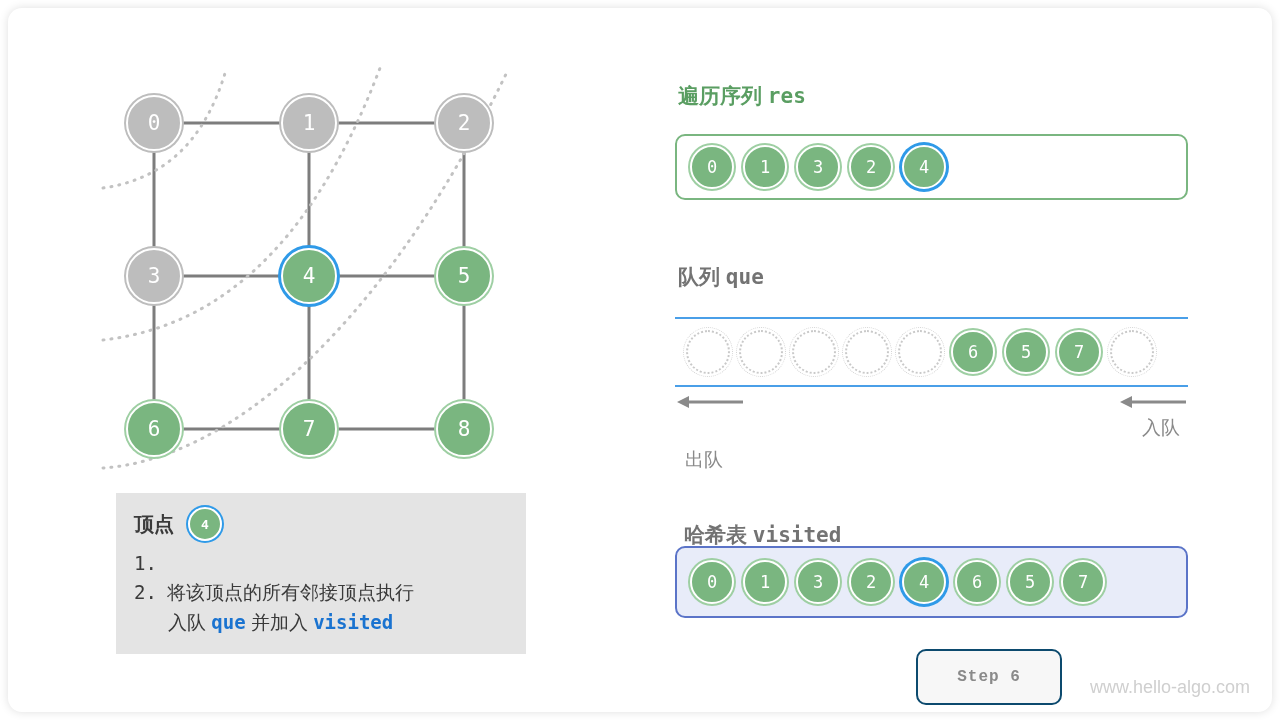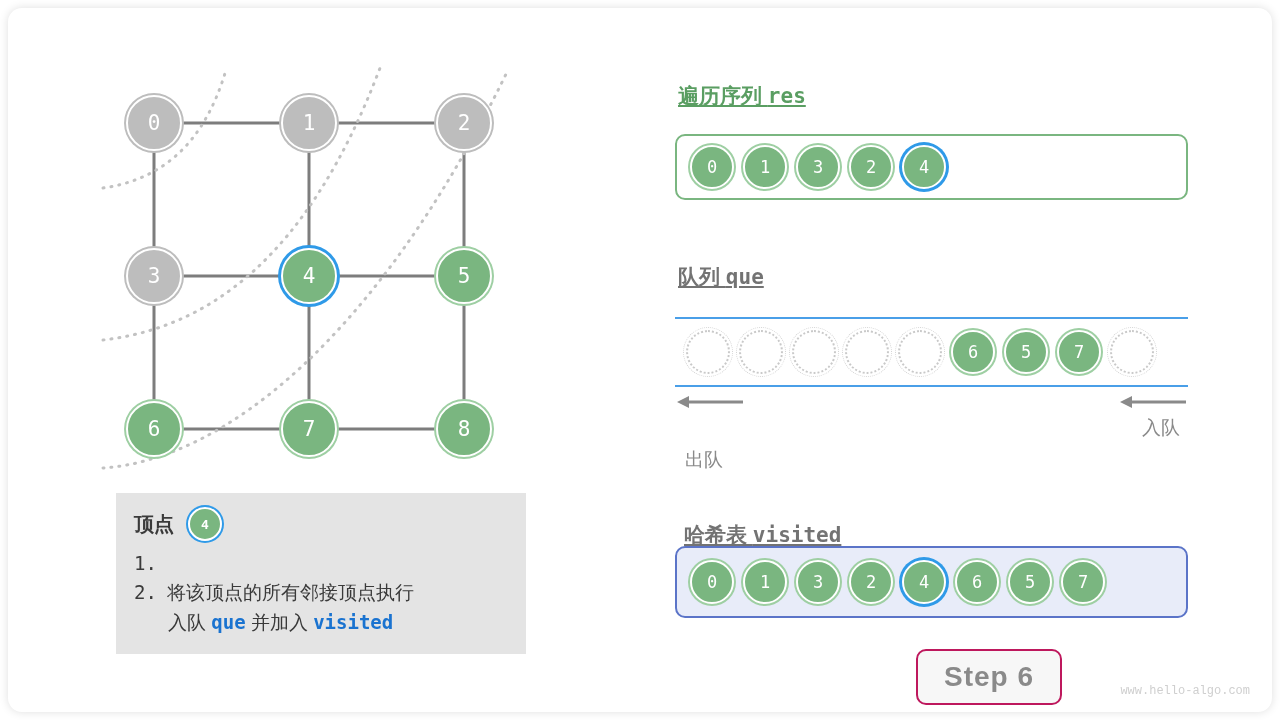--- a/index.html
+++ b/index.html
@@ -123,21 +123,20 @@
     color: #1a73d0;
     font-weight: bold;
   }
 
   
   .panel-title {
     position: absolute;
     font-size: 21px;
     font-weight: bold;
     white-space: nowrap;
-    text-decoration: underline;
   }
   .panel-title .mono {
     font-family: "DejaVu Sans Mono", "Liberation Mono", monospace;
   }
   .title-green { color: #5a9e62; }
   .title-blue  { color: #737373; }
 
   .slot {
     width: 44px;
     height: 44px;
@@ -254,37 +253,37 @@
   }
 
   #step-badge {
     position: absolute;
     left: 908px;
     top: 641px;
     width: 146px;
     height: 56px;
     box-sizing: border-box;
     background: #f7f7f7;
-    border: 2px solid #be185d;
+    border: 2px solid #0c4a6e;
     border-radius: 10px;
     display: flex;
     align-items: center;
     justify-content: center;
-    font-family: Liberation Sans, sans-serif;
-    font-size: 28px;
+    font-family: Liberation Mono, monospace;
+    font-size: 16px;
     font-weight: bold;
     color: #8a8a8a;
     letter-spacing: 1px;
   }
   #watermark {
     position: absolute;
     right: 22px;
     bottom: 14px;
-    font-family: Liberation Mono, monospace;
-    font-size: 12px;
+    font-family: Liberation Sans, sans-serif;
+    font-size: 18px;
     color: #cfcfcf;
   }
 </style>
 </head>
 <body>
 
 <div id="card">
 
   <div id="graph">
     <svg width="600" height="500" style="position:absolute;left:0;top:0;">

